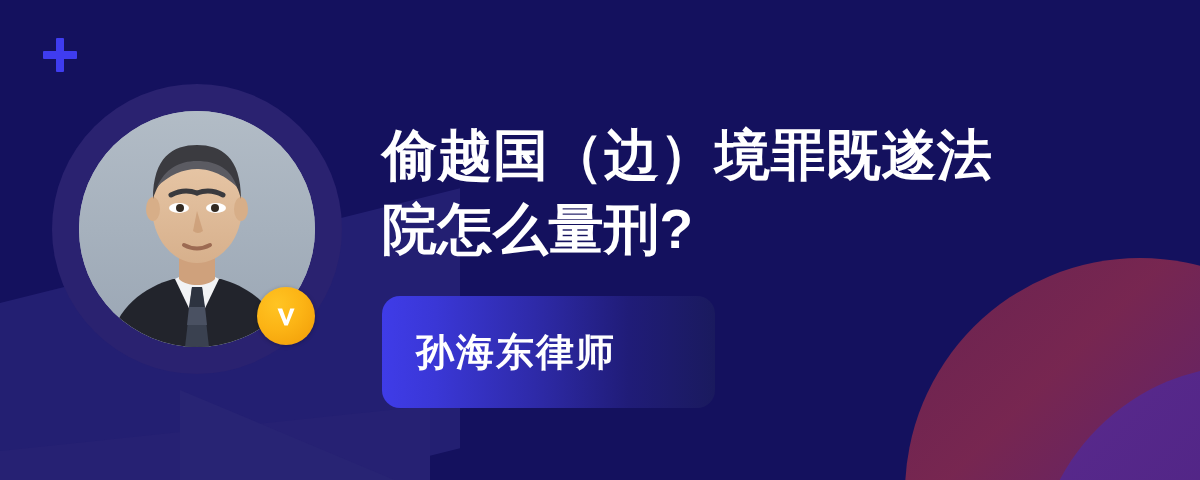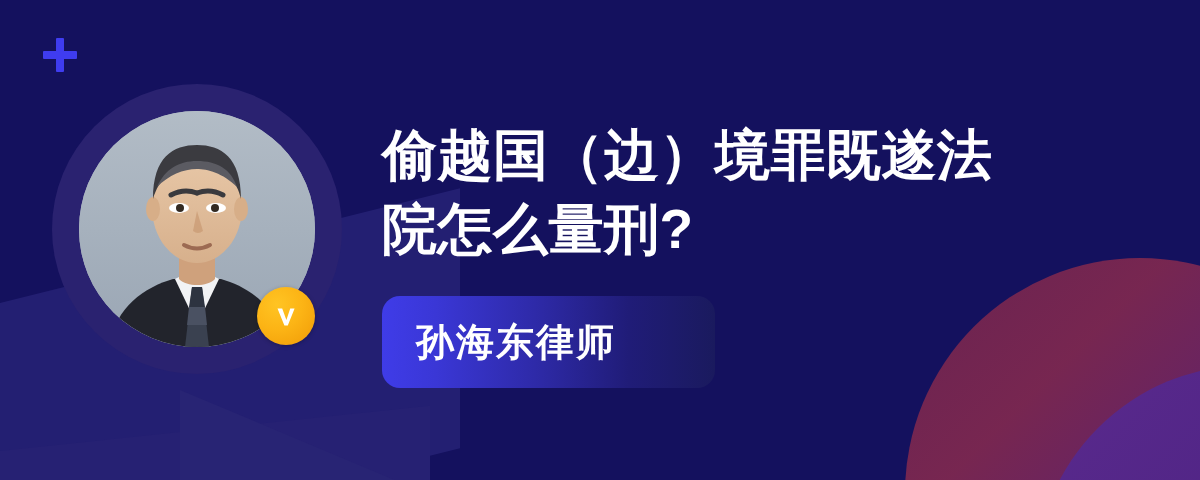--- a/index.html
+++ b/index.html
@@ -161,21 +161,21 @@
     font-weight: 700;
     letter-spacing: 0.5px;
     white-space: pre-line;
   }
 
   .name-badge {
     position: absolute;
     left: 382px;
     top: 296px;
     width: 333px;
-    height: 92px;
+    height: 112px;
     border-radius: 18px;
     background: linear-gradient(90deg, #3f3ce8 0%, #3a37d6 16%, #2e2aa8 46%, #201c78 74%, #1a1a5e 100%);
     display: flex;
     align-items: center;
     z-index: 8;
   }
   .name-badge .name-text {
     color: #ffffff;
     font-size: 38px;
     font-weight: 700;

